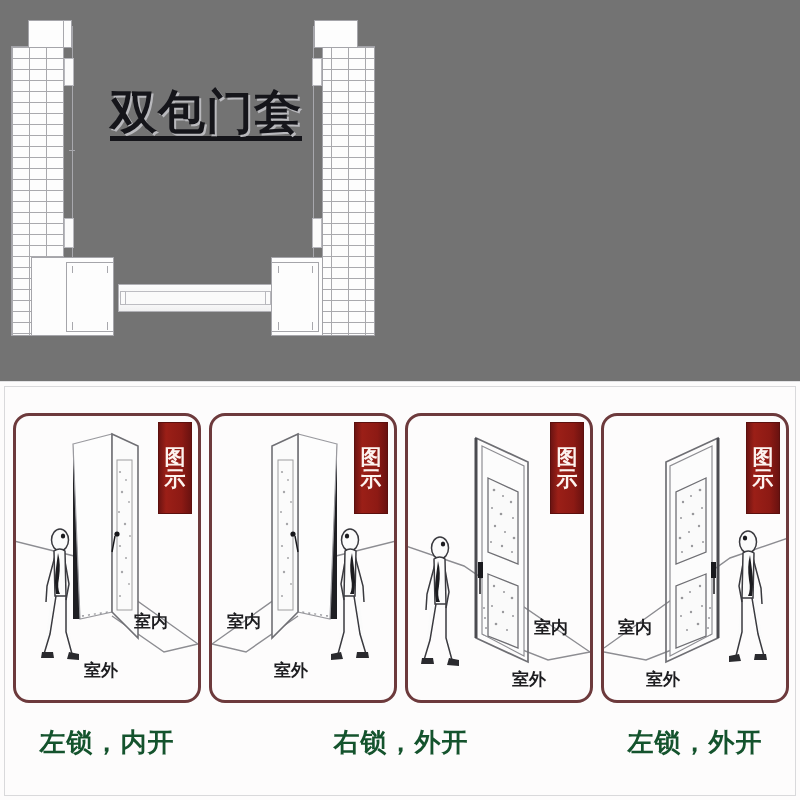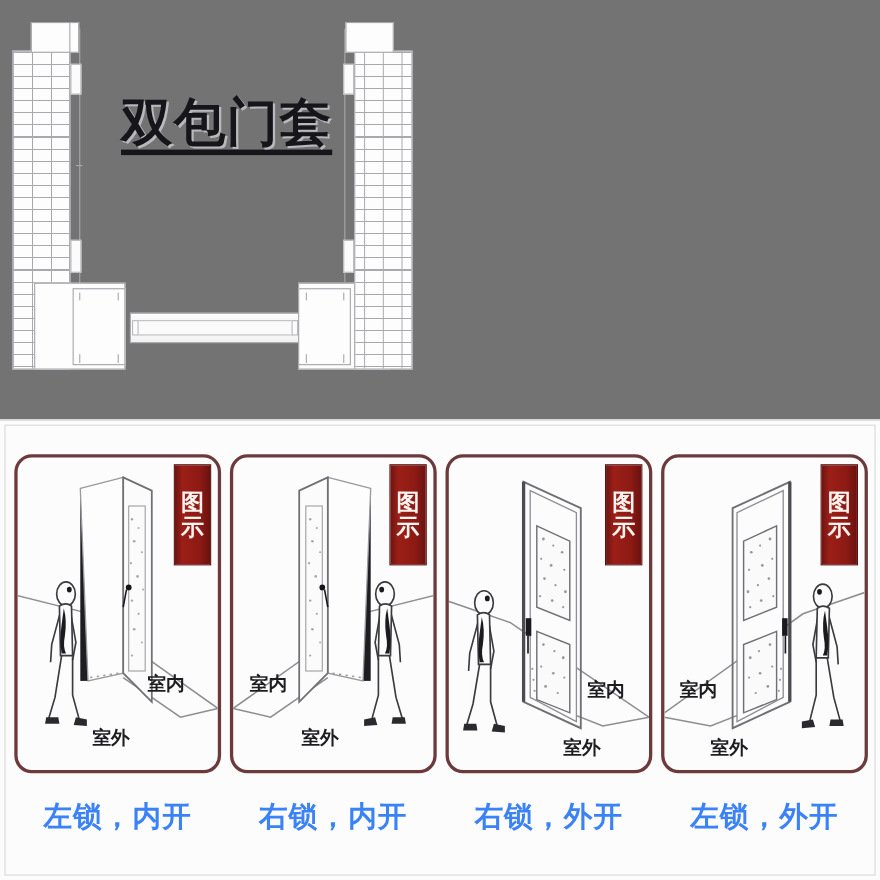--- a/index.html
+++ b/index.html
@@ -120,21 +120,21 @@
 
   .captions{
     position:absolute;left:8px;top:330px;width:776px;height:50px;
     display:flex;justify-content:space-between;align-items:center;
   }
   .caption{
     width:188px;text-align:center;
     font-family:"DejaVu Sans","Liberation Sans",sans-serif;
     font-weight:bold;
     font-size:26px;
-    color:#3b82f6;
+    color:#14532d;
     letter-spacing:1px;
     white-space:nowrap;
   }
 </style>
 </head>
 <body>
 
 <div class="page">
 
   <div class="top-section">
@@ -463,19 +463,18 @@
         <div class="badge r">
           <span>图</span>
           <span>示</span>
         </div>
       </div>
 
     </div>
 
     <div class="captions">
       <div class="caption">左锁，内开</div>
-      <div class="caption">右锁，内开</div>
       <div class="caption">右锁，外开</div>
       <div class="caption">左锁，外开</div>
     </div>
 
   </div>
 </div>
 
 </body></html>

